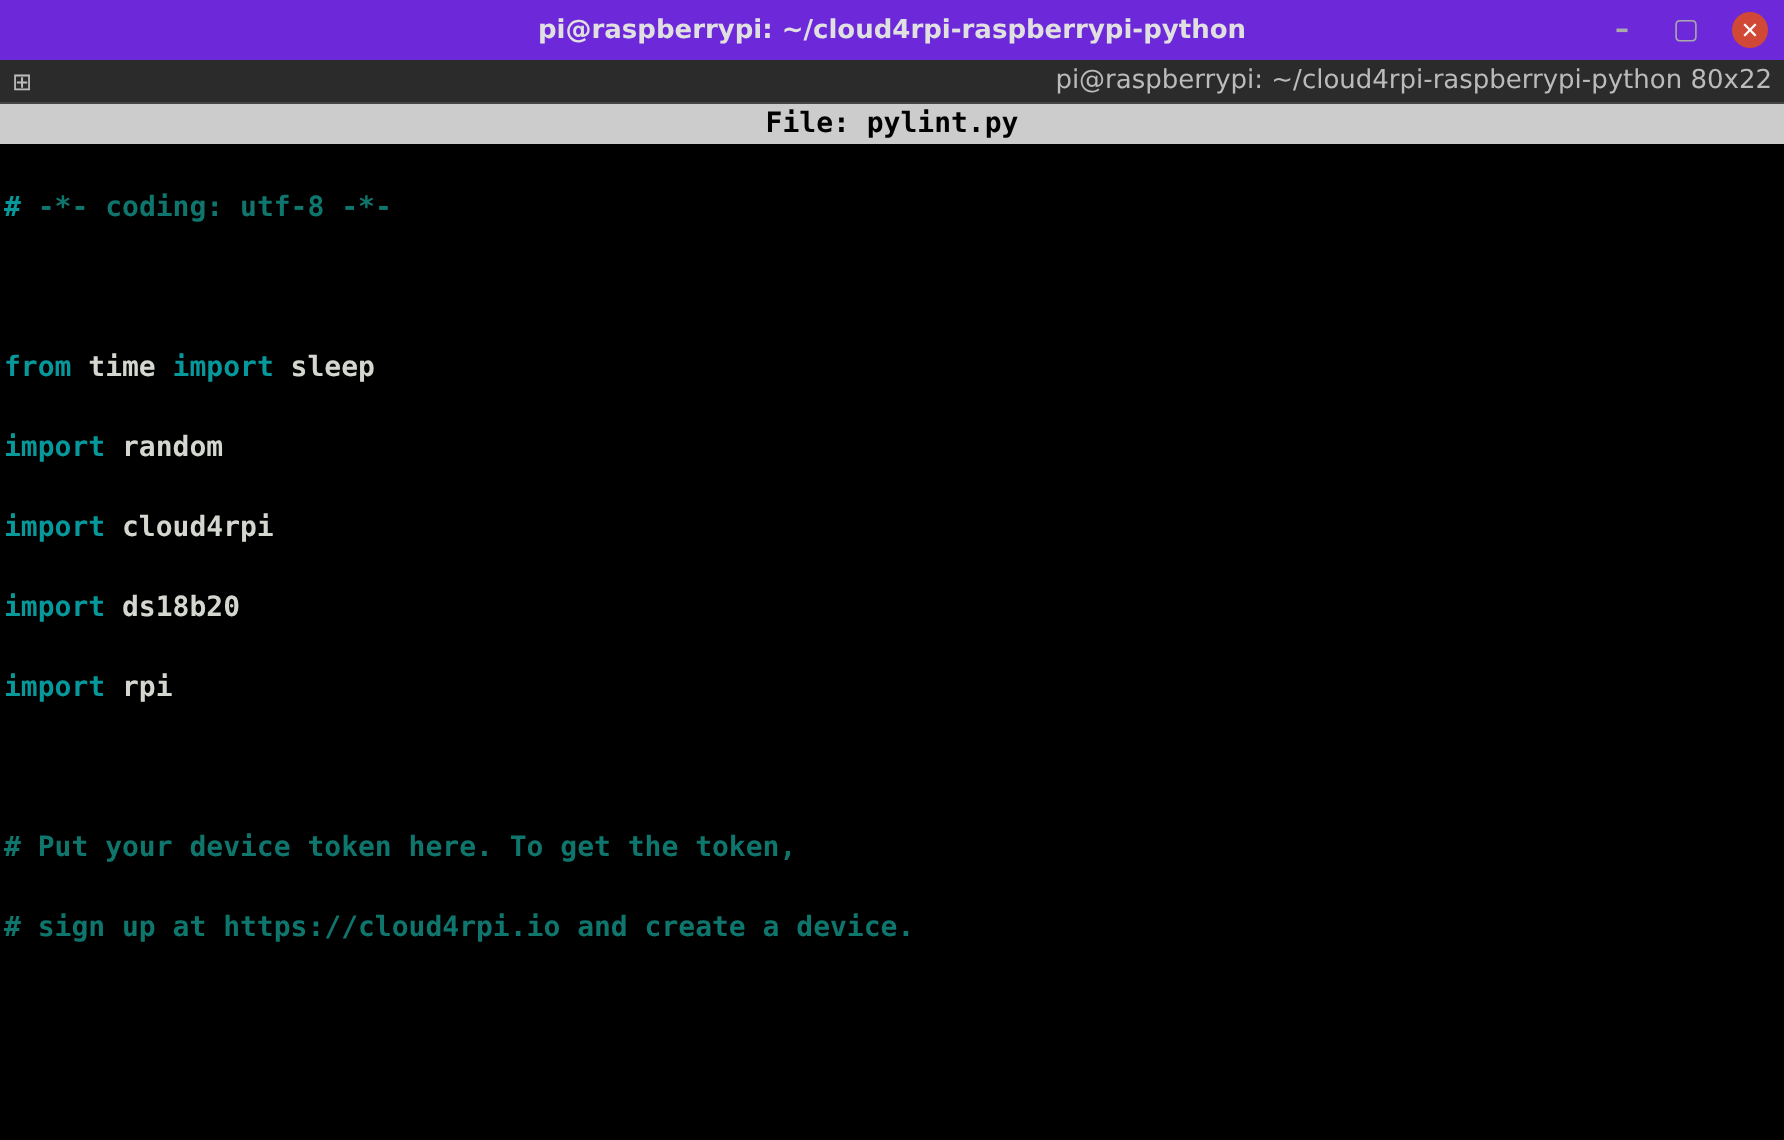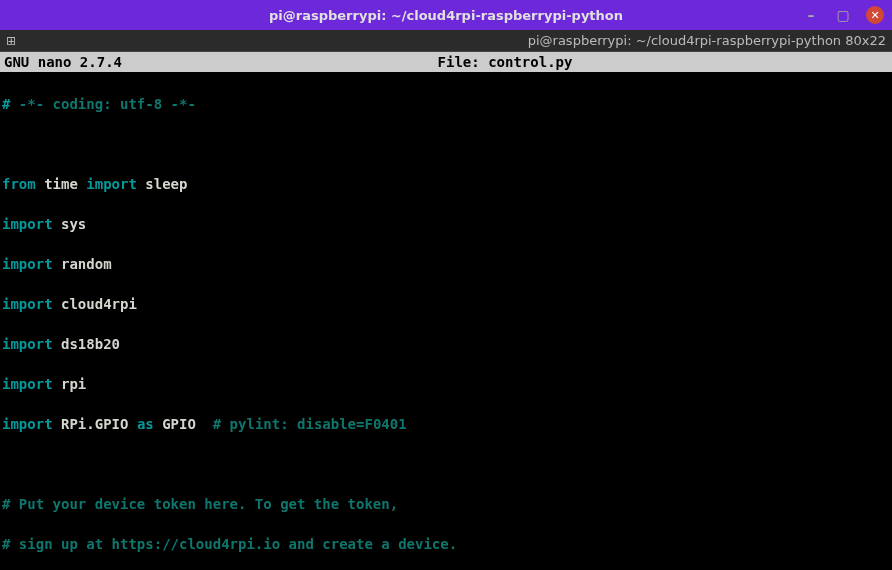--- a/index.html
+++ b/index.html
@@ -102,34 +102,31 @@
   </div>
 </div>
 
 <div class="tab-bar">
   <span class="tab-icon">⊞</span>
   <span class="tab-title">pi@raspberrypi: ~/cloud4rpi-raspberrypi-python 80x22</span>
 </div>
 
 <div class="terminal">
   <div class="nano-header">
-    <span class="left">GNU  nano  2.7.4</span>
-    <span class="center">File: control.py</span>
+    <span class="center">File: pylint.py</span>
   </div>
 
   <div class="code">
 <div><span class="c-cyan">#</span><span class="c-red"> -*- coding: utf-8 -*-</span></div>
 <div>&nbsp;</div>
 <div><span class="c-cyan">from</span><span class="c-white"> time </span><span class="c-cyan">import</span><span class="c-white"> sleep</span></div>
-<div><span class="c-cyan">import</span><span class="c-white"> sys</span></div>
 <div><span class="c-cyan">import</span><span class="c-white"> random</span></div>
 <div><span class="c-cyan">import</span><span class="c-white"> cloud4rpi</span></div>
 <div><span class="c-cyan">import</span><span class="c-white"> ds18b20</span></div>
 <div><span class="c-cyan">import</span><span class="c-white"> rpi</span></div>
-<div><span class="c-cyan">import</span><span class="c-white"> RPi.GPIO </span><span class="c-cyan">as</span><span class="c-white"> GPIO  </span><span class="c-red"># pylint: disable=F0401</span></div>
 <div>&nbsp;</div>
 <div><span class="c-red"># Put your device token here. To get the token,</span></div>
 <div><span class="c-red"># sign up at https://cloud4rpi.io and create a device.</span></div>
 
 
 
 
 
   </div>
 

